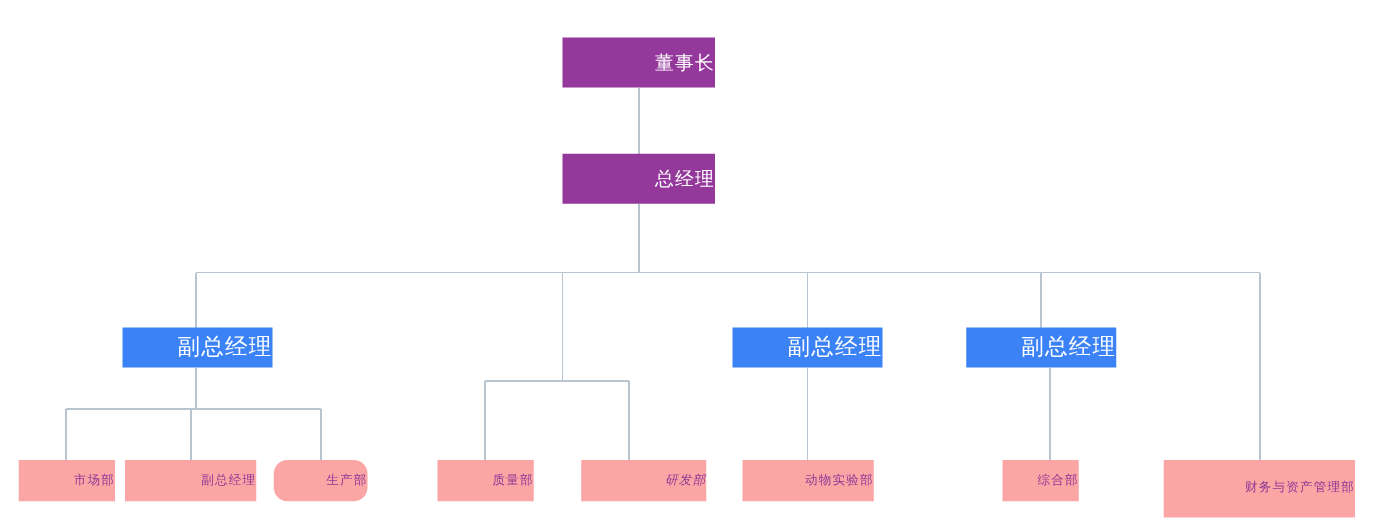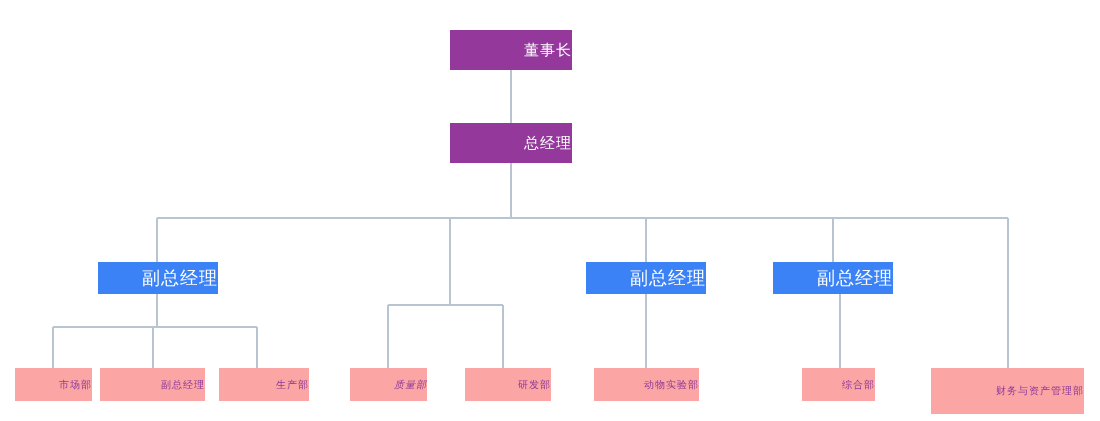--- a/index.html
+++ b/index.html
@@ -90,32 +90,32 @@
       </div>
       <div class="node node-l3" style="left: 773px; top: 262px; width: 120px; height: 32px;">
         <span>副总经理</span>
       </div>
       <div class="node node-leaf" style="left: 15px; top: 368px; width: 77px; height: 33px;">
         <span>市场部</span>
       </div>
       <div class="node node-leaf" style="left: 100px; top: 368px; width: 105px; height: 33px;">
         <span>副总经理</span>
       </div>
-      <div class="node node-leaf" style="left: 219px; top: 368px; width: 90px; height: 33px;">
+      <div class="node node-leaf" style="left: 219px; top: 368px; width: 75px; height: 33px; border-radius: 11px;">
         <span>生产部</span>
       </div>
-      <div class="node node-leaf" style="left: 350px; top: 368px; width: 77px; height: 33px; font-style: italic;">
+      <div class="node node-leaf" style="left: 350px; top: 368px; width: 77px; height: 33px;">
         <span>质量部</span>
       </div>
-      <div class="node node-leaf" style="left: 465px; top: 368px; width: 86px; height: 33px;">
+      <div class="node node-leaf" style="left: 465px; top: 368px; width: 100px; height: 33px; font-style: italic;">
         <span>研发部</span>
       </div>
       <div class="node node-leaf" style="left: 594px; top: 368px; width: 105px; height: 33px; padding-left: 45px;">
         <span>动物实验部</span>
       </div>
-      <div class="node node-leaf" style="left: 802px; top: 368px; width: 73px; height: 33px;">
+      <div class="node node-leaf" style="left: 802px; top: 368px; width: 61px; height: 33px;">
         <span>综合部</span>
       </div>
       <div class="node node-leaf" style="left: 931px; top: 368px; width: 153px; height: 46px;">
         <span>财务与资产管理部</span>
       </div>
     </div>
 </div>
 
 </body></html>

